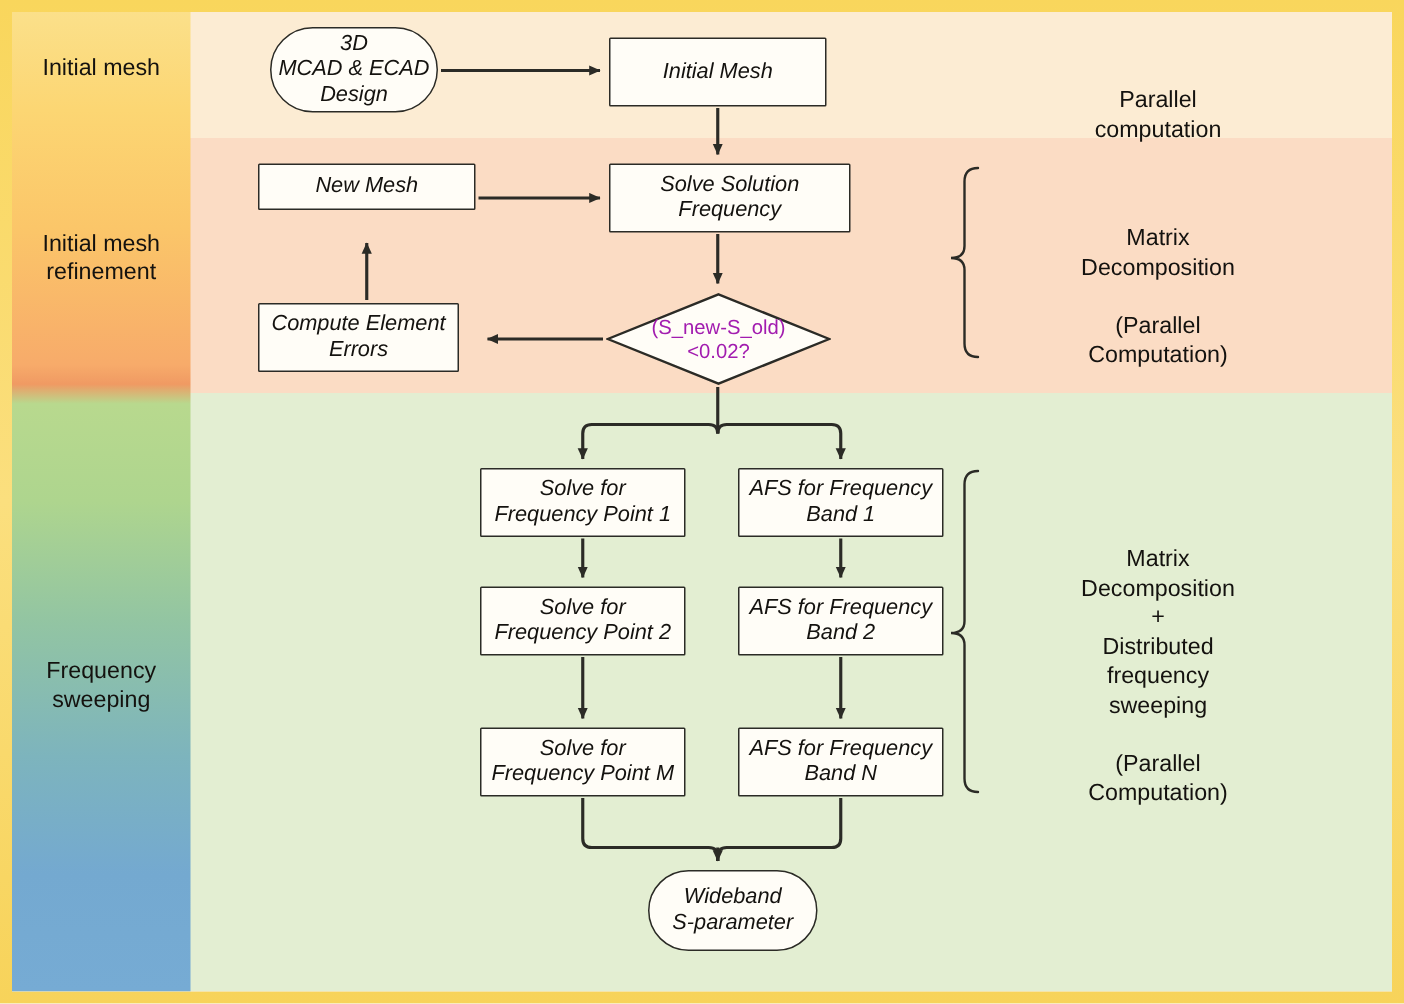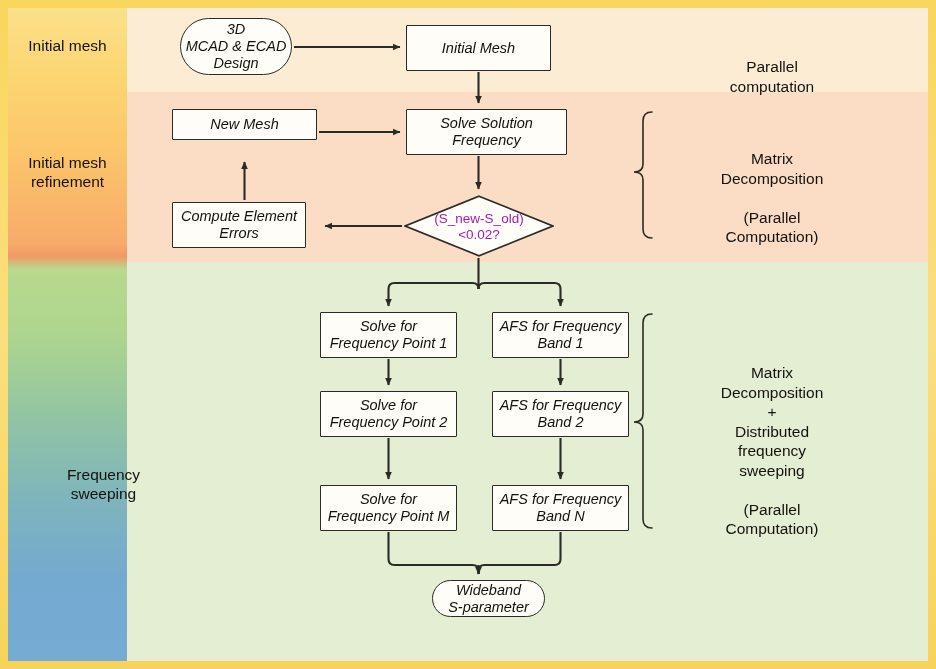--- a/index.html
+++ b/index.html
@@ -58,21 +58,21 @@
     position: absolute;
     left: 0; width: 119px;
     text-align: center;
     color: #14120f;
     font-size: 15.5px;
     line-height: 19px;
     font-weight: 400;
   }
   #stage-initial   { top: 28px; }
   #stage-adaptive  { top: 145px; }
-  #stage-frequency { top: 457px; padding-left: 36px; }
+  #stage-frequency { top: 430px; }
 
   
   .note {
     position: absolute;
     text-align: center;
     color: #14120f;
     font-size: 15.5px;
     line-height: 19.5px;
     white-space: pre-line;
   }
@@ -105,21 +105,21 @@
   #n-initmesh    { left: 398px; top: 17px;  width: 145px; height: 46px; }
   #n-newmesh     { left: 164px; top: 101px; width: 145px; height: 31px; }
   #n-solvefreq   { left: 398px; top: 101px; width: 161px; height: 46px; }
   #n-computeerr  { left: 164px; top: 194px; width: 134px; height: 46px; }
   #n-fp1         { left: 312px; top: 304px; width: 137px; height: 46px; }
   #n-fp2         { left: 312px; top: 383px; width: 137px; height: 46px; }
   #n-fpm         { left: 312px; top: 477px; width: 137px; height: 46px; }
   #n-afs1        { left: 484px; top: 304px; width: 137px; height: 46px; }
   #n-afs2        { left: 484px; top: 383px; width: 137px; height: 46px; }
   #n-afsn        { left: 484px; top: 477px; width: 137px; height: 46px; }
-  #n-wideband    { left: 424px; top: 572px; width: 113px; height: 37px; }
+  #n-wideband    { left: 424px; top: 572px; width: 113px; height: 54px; }
 
   
   #n-decision {
     position: absolute;
     left: 396px; top: 187px;
     width: 150px; height: 62px;
     z-index: 5;
   }
   #n-decision .dtext {
     position: absolute;

